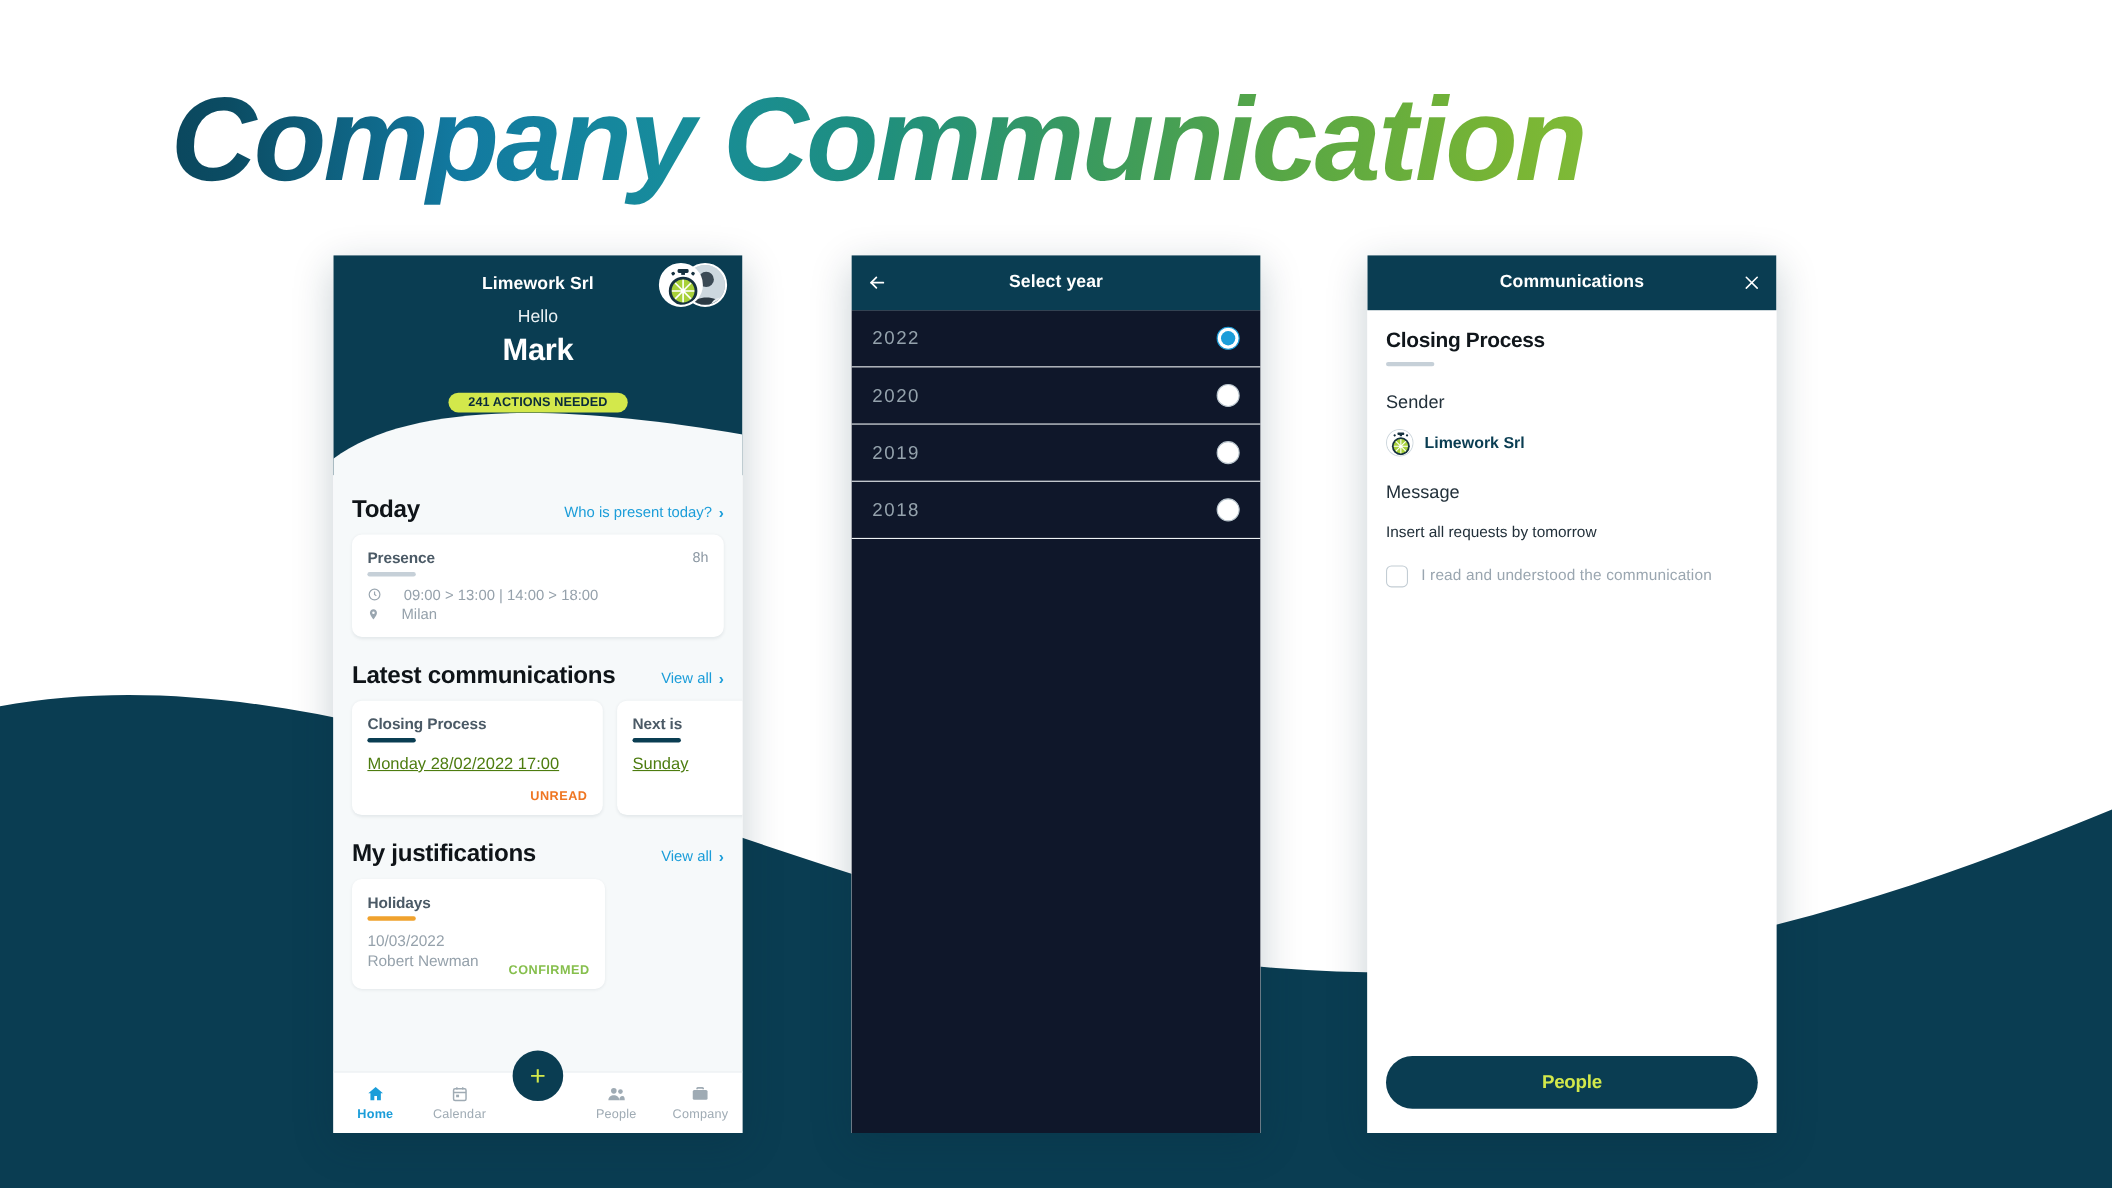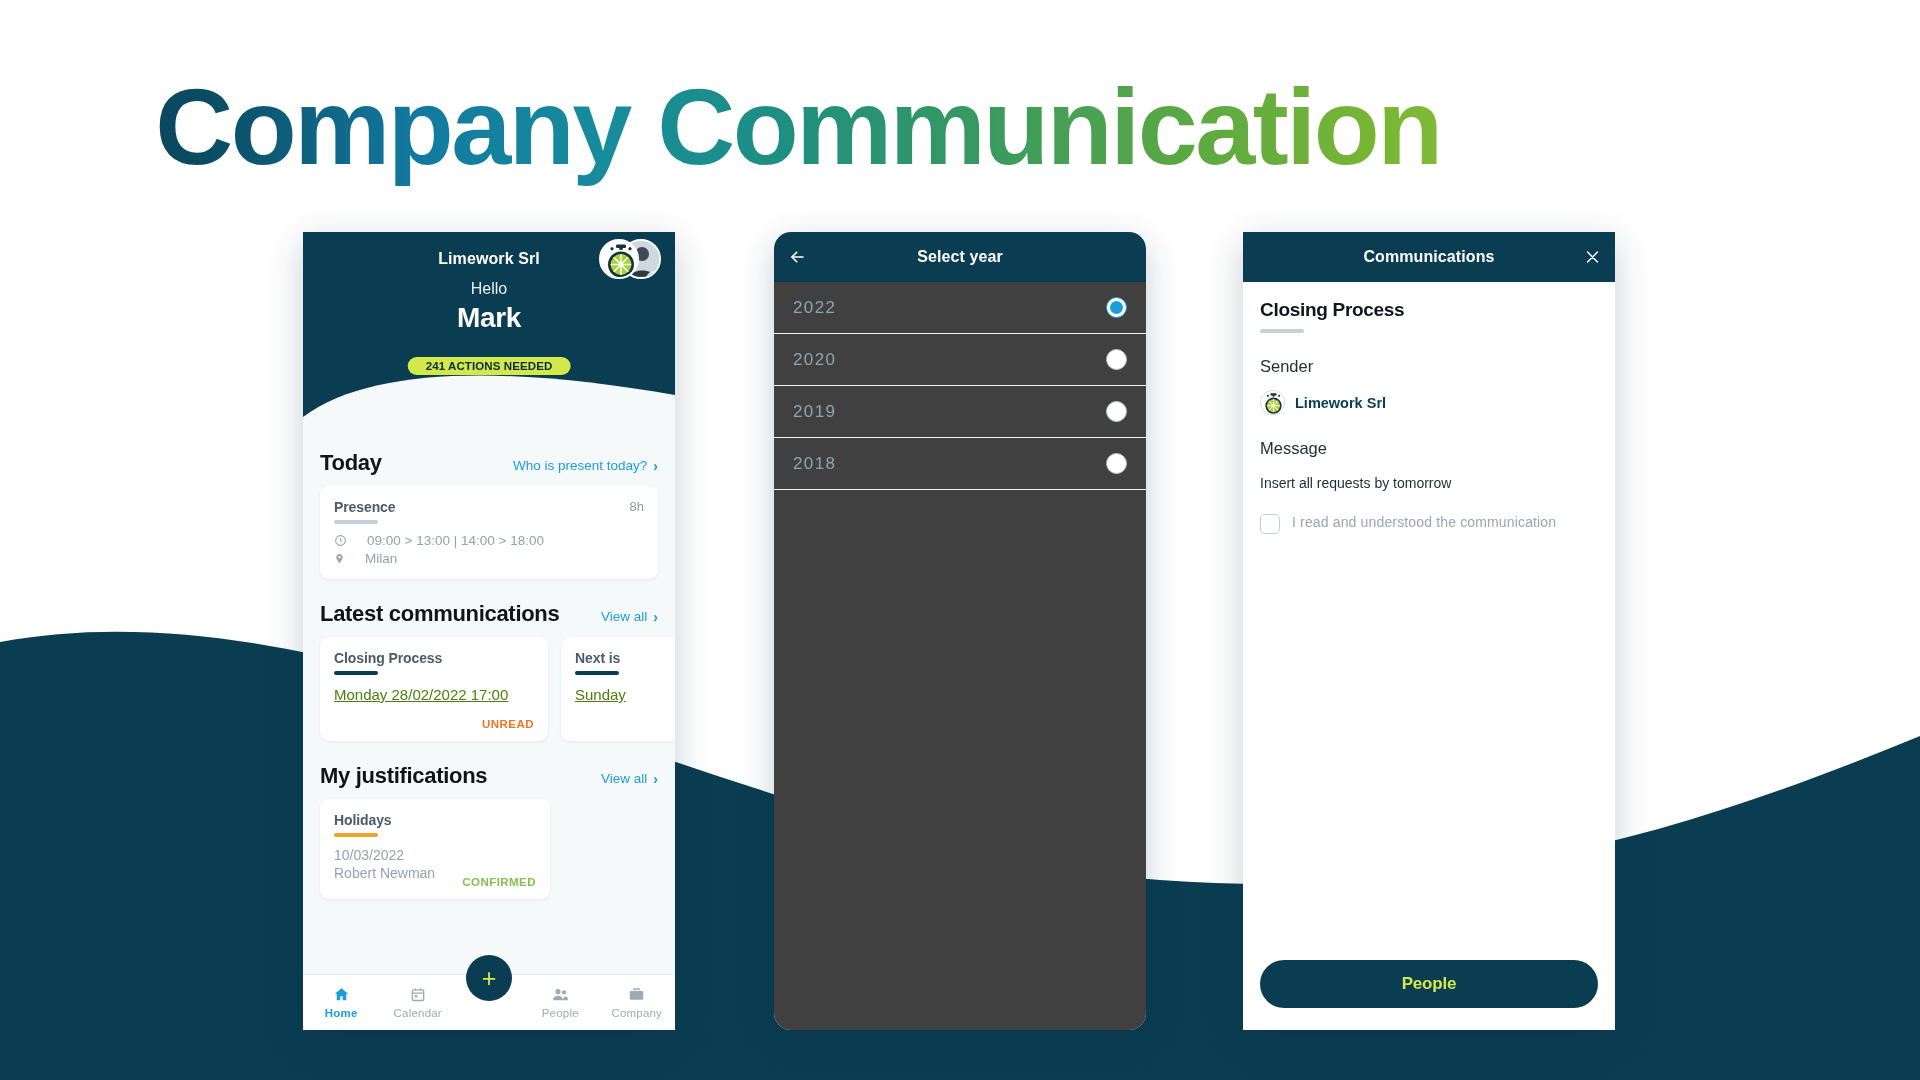--- a/index.html
+++ b/index.html
@@ -16,32 +16,32 @@
   .bg-wave { position: absolute; left: 0; bottom: 0; width: 1920px; height: 700px; z-index: 0; }
 
   
   .hero-title {
     position: absolute; left: 0; top: 68px; width: 1596px;
     text-align: center; z-index: 3;
     font-size: 108px; font-weight: 700; letter-spacing: -2.5px;
     line-height: 1.1;
     background: linear-gradient(90deg,#0a3a4f 0%,#0b4c63 13%,#1279a0 26%,#178c9c 38%,#1f8f7e 50%,#3a9a5e 62%,#5aa844 74%,#79b534 86%,#8cc63f 100%);
     -webkit-background-clip: text; background-clip: text;
-    -webkit-text-fill-color: transparent; color: transparent;
+    -webkit-text-fill-color: transparent; color: transparent; font-style: italic;
   }
 
   
   .phone {
     position: absolute; z-index: 4;
     background: #ffffff;
     overflow: hidden;
     box-shadow: 0 10px 34px rgba(10,40,60,.22);
   }
   #phone-home   { left: 303px; top: 232px; width: 372px; height: 798px; }
-  #phone-year   { left: 774px; top: 232px; width: 372px; height: 798px; border-radius: 17px; }
+  #phone-year   { left: 774px; top: 232px; width: 372px; height: 798px; }
   #phone-comm   { left: 1243px; top: 232px; width: 372px; height: 798px; }
 
   .nav-bar {
     position: relative; height: 50px; background: #0a3d52;
     display: flex; align-items: center; justify-content: center;
     color: #ffffff; font-size: 16px; font-weight: 700; letter-spacing: .1px;
     flex: 0 0 auto;
   }
   .nav-bar .nav-left  { position: absolute; left: 14px; top: 50%; transform: translateY(-50%); display:flex; }
   .nav-bar .nav-right { position: absolute; right: 14px; top: 50%; transform: translateY(-50%); display:flex; }
@@ -108,21 +108,21 @@
   .tab.active .tlabel { color: #1b9dd9; font-weight: 700; }
   .tab:not(.active) .tlabel { color: #9fabb4; }
   .tab.spacer { flex: 0 0 66px; }
   .fab { position: absolute; left: 50%; transform: translateX(-50%); top: -20px;
          width: 46px; height: 46px; border-radius: 50%; background: #0a3d52;
          display:flex; align-items:center; justify-content:center;
          color: #d3e84b; font-size: 25px; line-height: 1; font-weight: 400; z-index: 6; }
 
   
   #phone-year { display: flex; flex-direction: column; }
-  .year-list { flex: 1 1 auto; background: #404040; }
+  .year-list { flex: 1 1 auto; background: #0f172a; }
   .year-row { height: 52px; display:flex; align-items:center; justify-content: space-between;
               padding: 0 19px; border-bottom: 1px solid #eef2f4; }
   .year-label { font-size: 17px; color: #94a2ac; letter-spacing: 1.4px; }
   .radio { width: 21px; height: 21px; border-radius: 50%; border: 1.5px solid #b8c4cc; background:#fff;
            display:flex; align-items:center; justify-content:center; }
   .radio.on { border-color: #1b9dd9; }
   .radio.on::after { content:""; width: 13px; height: 13px; border-radius:50%; background: #1b9dd9; }
 
   
   #phone-comm { display: flex; flex-direction: column; }

